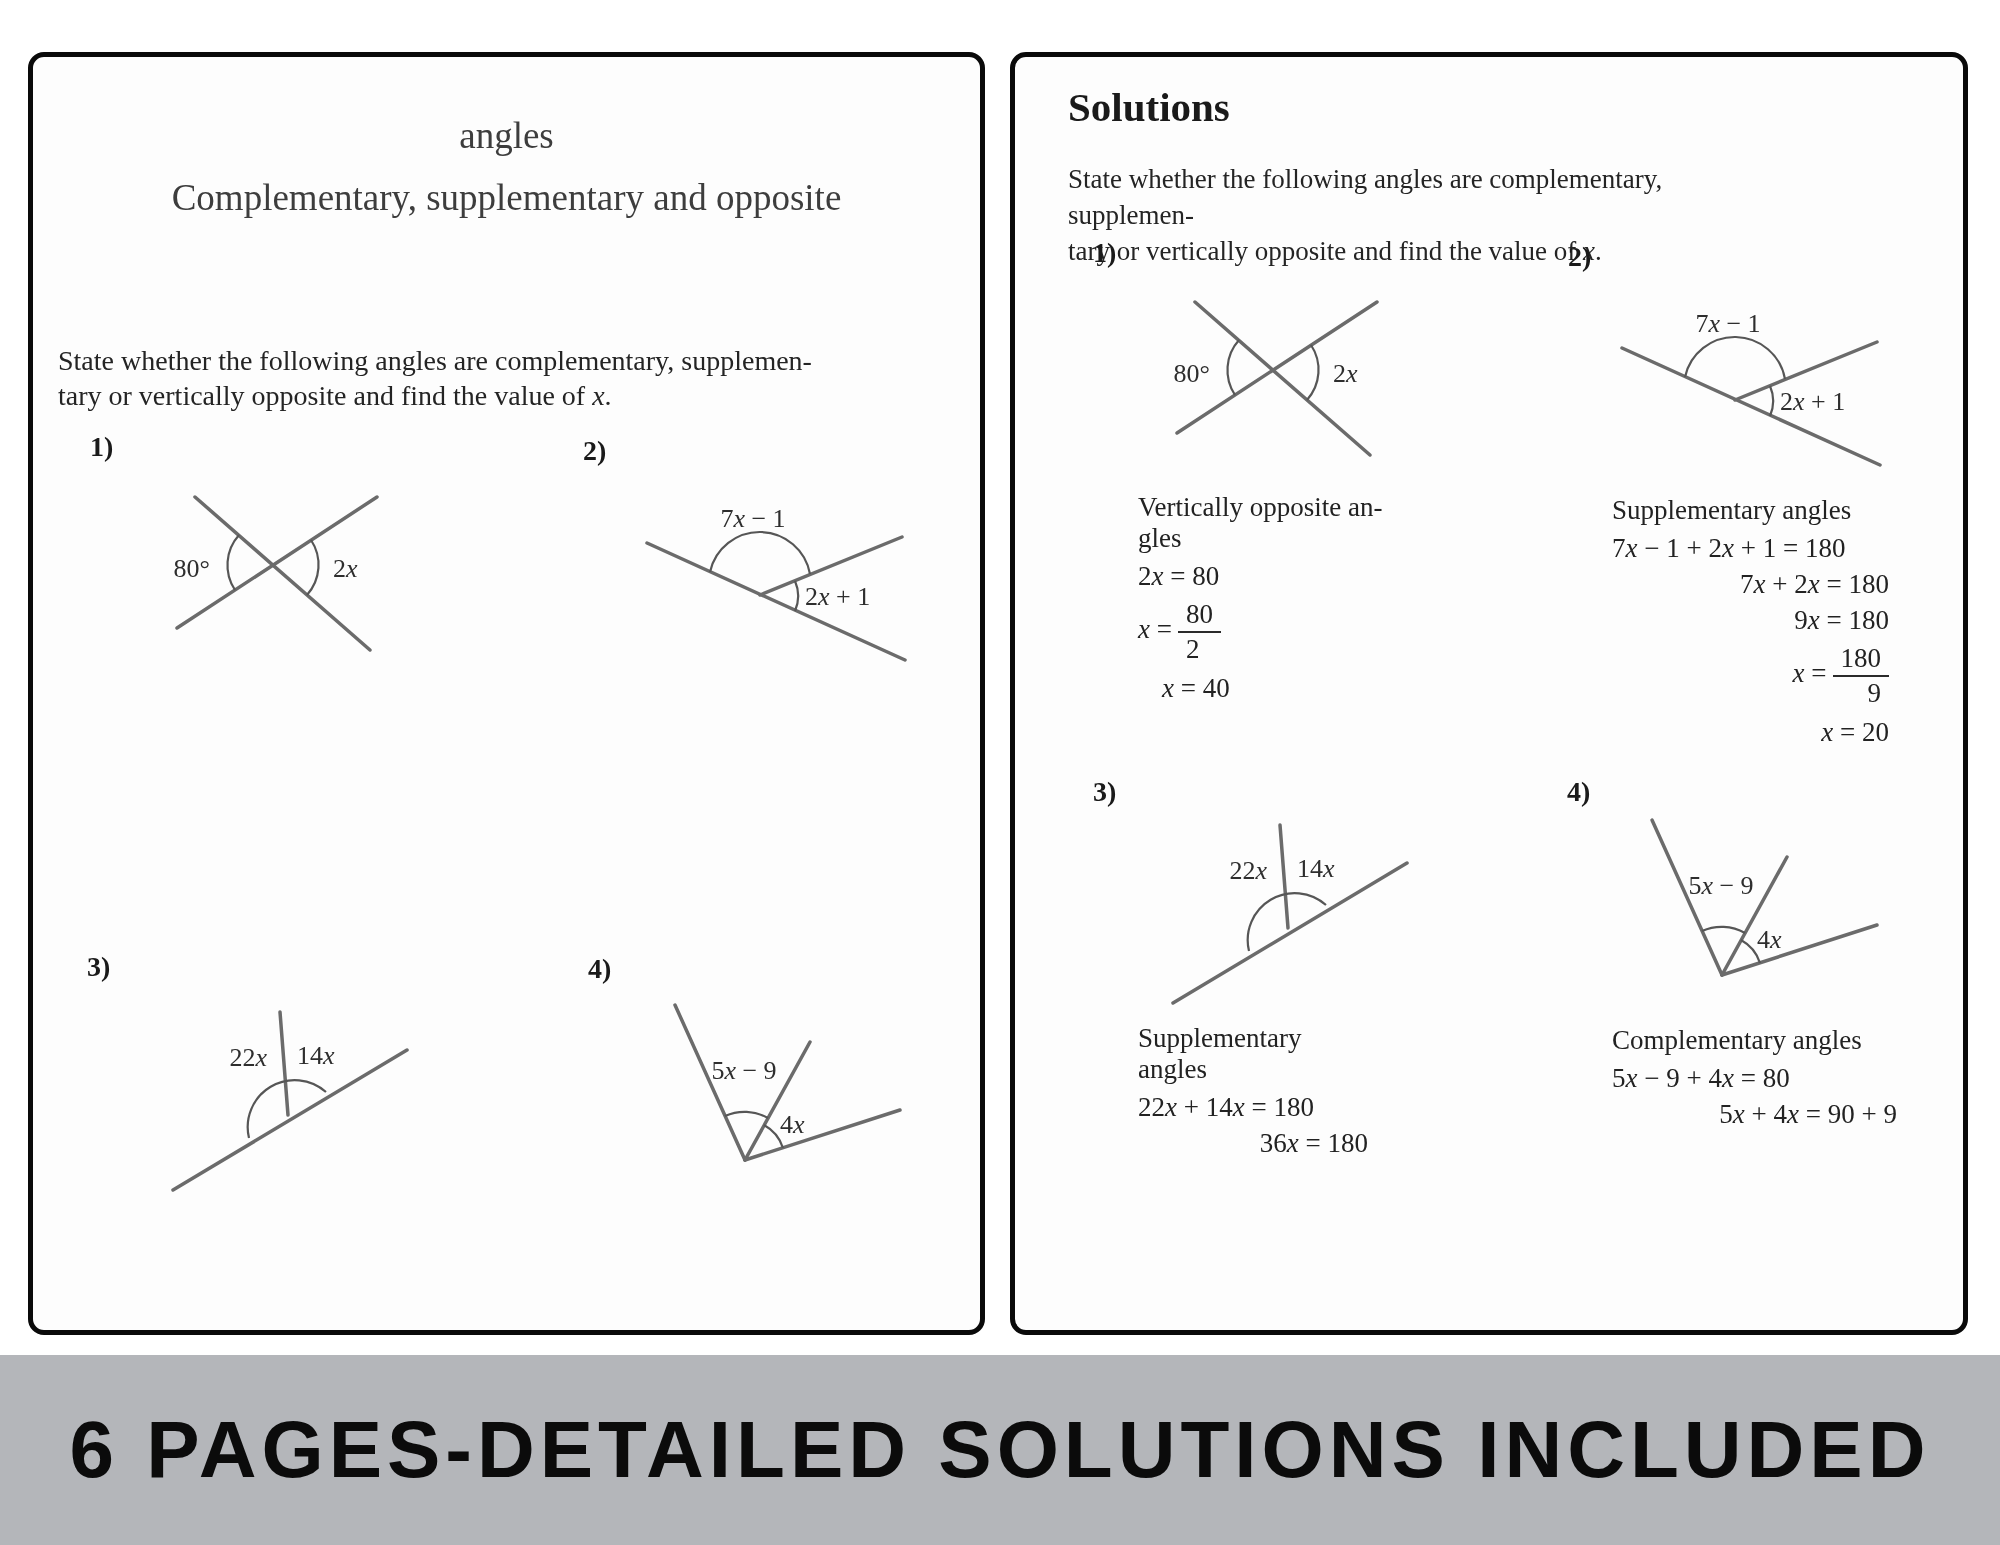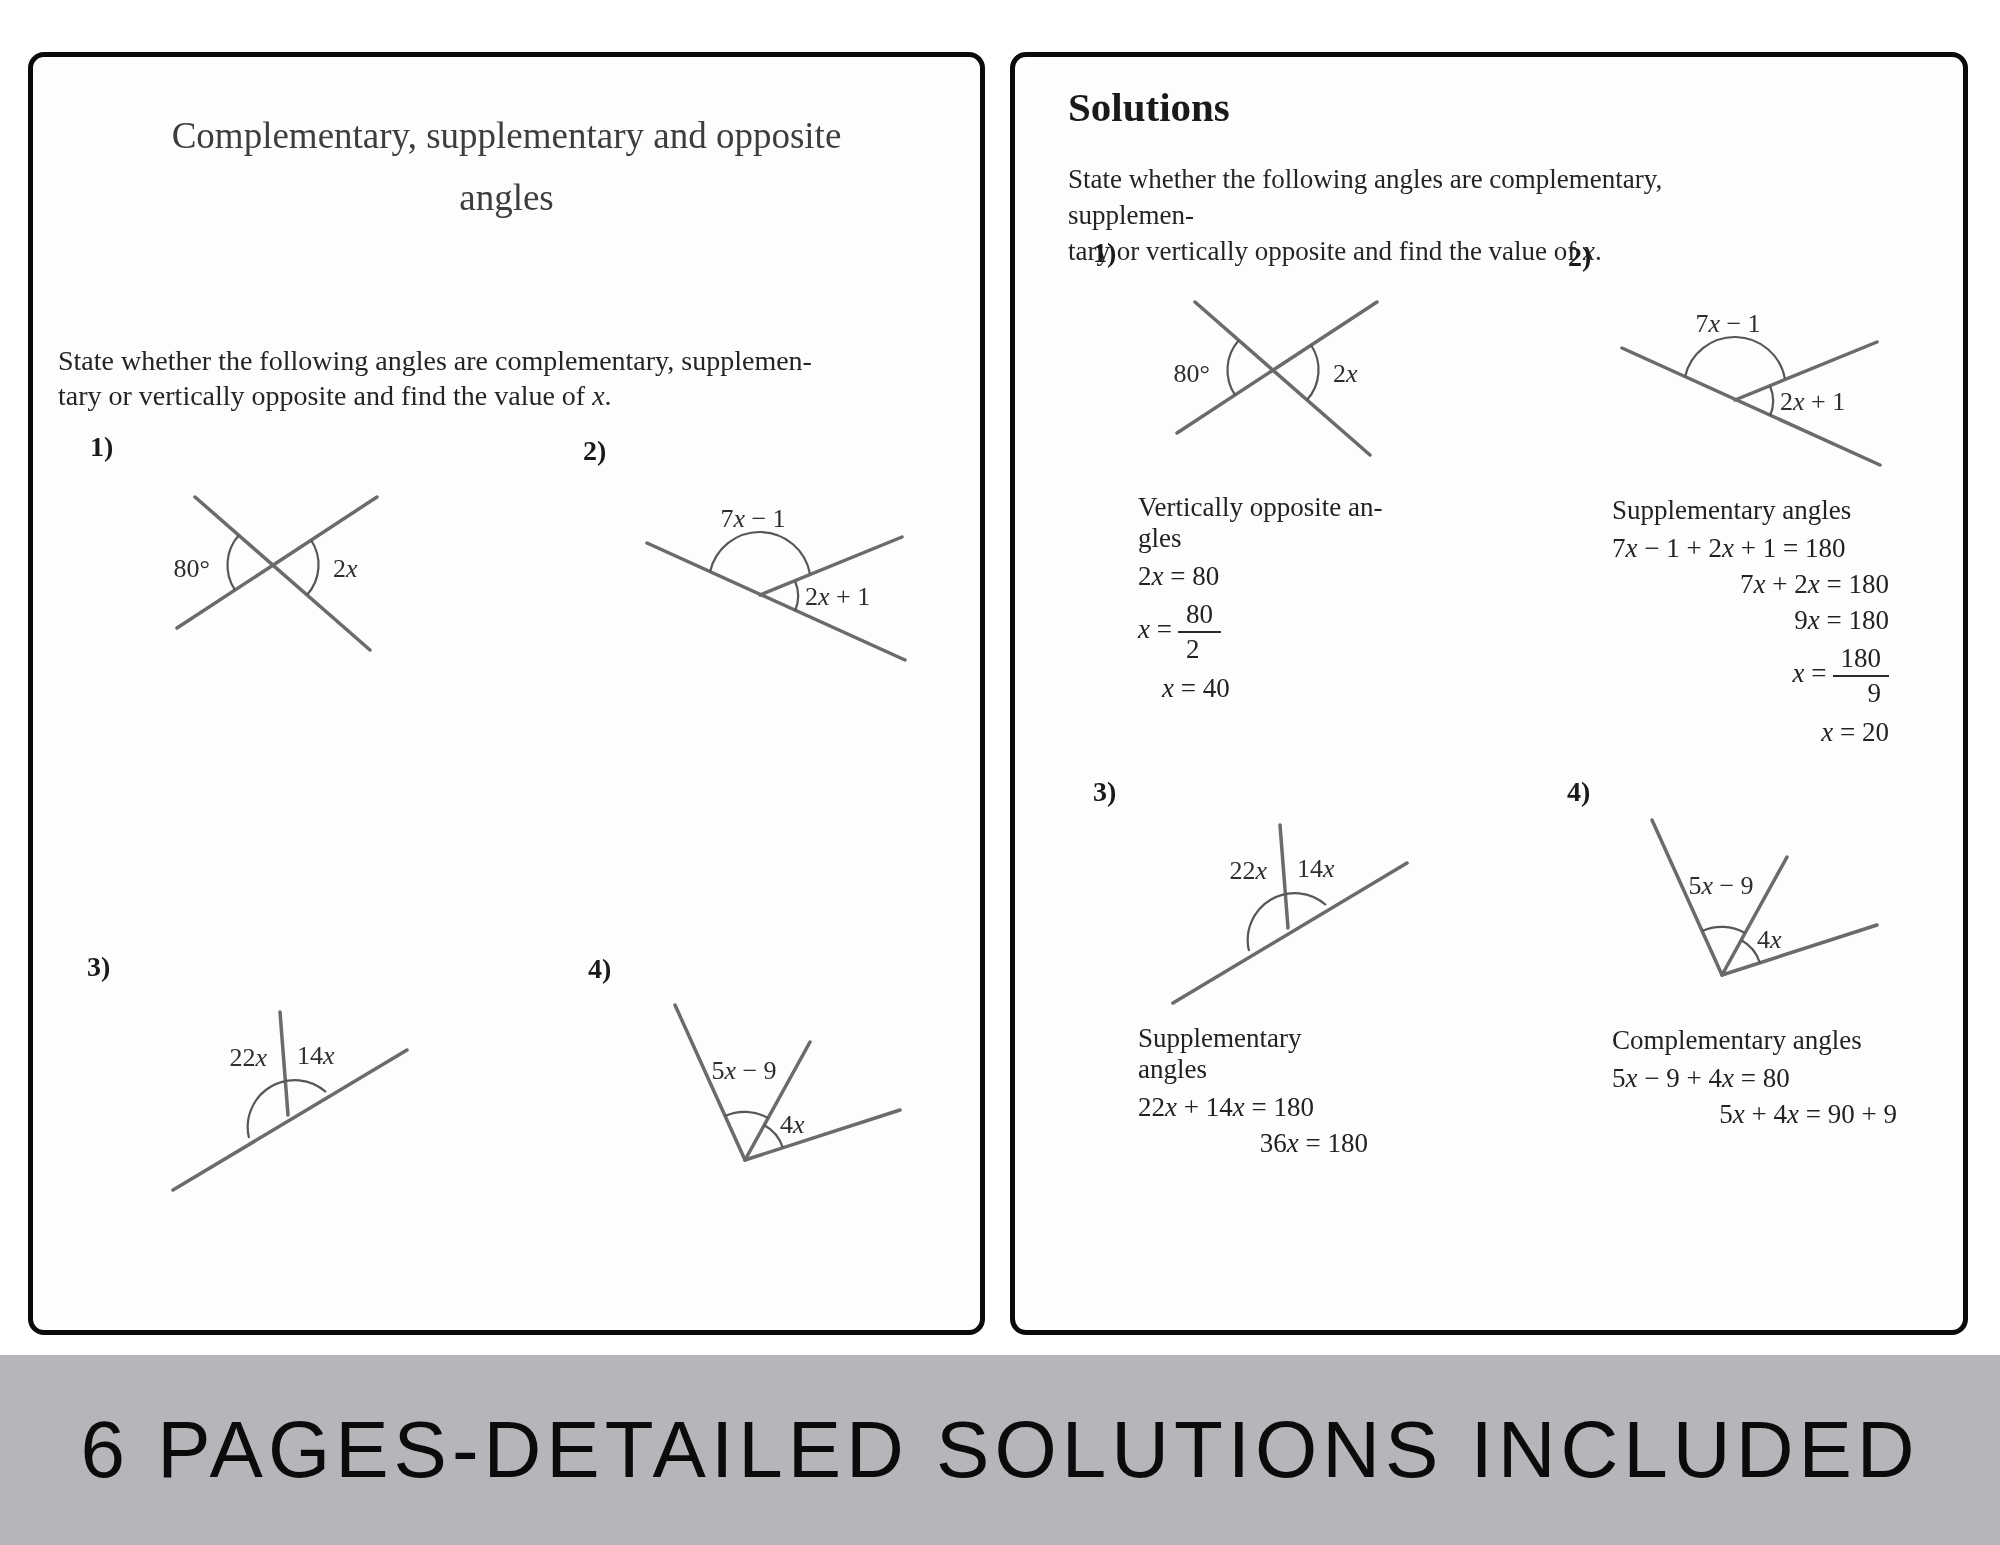--- a/index.html
+++ b/index.html
@@ -26,31 +26,31 @@
   .eq.r{text-align:right;}
   .eq.ind{margin-left:24px;}
   .eq.tall{margin:5px 0;}
   .frac{display:inline-block;vertical-align:middle;line-height:1.15;margin-left:6px;}
   .frac .num{display:block;padding:0 8px 1px;}
   .frac .den{display:block;border-top:2px solid #2a2a2a;padding:1px 8px 0;}
   .mx{font-style:italic;}
   #banner{position:absolute;left:0;top:1355px;width:2000px;height:190px;
           display:flex;align-items:center;justify-content:center;}
   #banner .banner-text{font-family:"Liberation Sans","DejaVu Sans",sans-serif;
-          font-weight:400;font-size:80px;letter-spacing:5px;white-space:nowrap;}
+          font-weight:700;font-size:80px;letter-spacing:5px;white-space:nowrap;}
 </style>
 </head>
 <body>
 
 <div id="stage">
 
   <div class="page" id="page-left">
     <div class="title">
+      <div>angles</div>
       <div>Complementary, supplementary and opposite</div>
-      <div>angles</div>
     </div>
     <div class="instr">
       <div>State whether the following angles are complementary, supplemen-</div>
       <div><span>tary or vertically opposite and find the value of </span><span class="mx">x</span><span>.</span></div>
     </div>
 
     <div class="pnum" style="left:57px;top:374px;">1)</div>
     <div class="pnum" style="left:550px;top:378px;">2)</div>
 
     <svg class="diagram" style="left:127px;top:428px;" width="230" height="180" viewBox="0 0 230 180">

